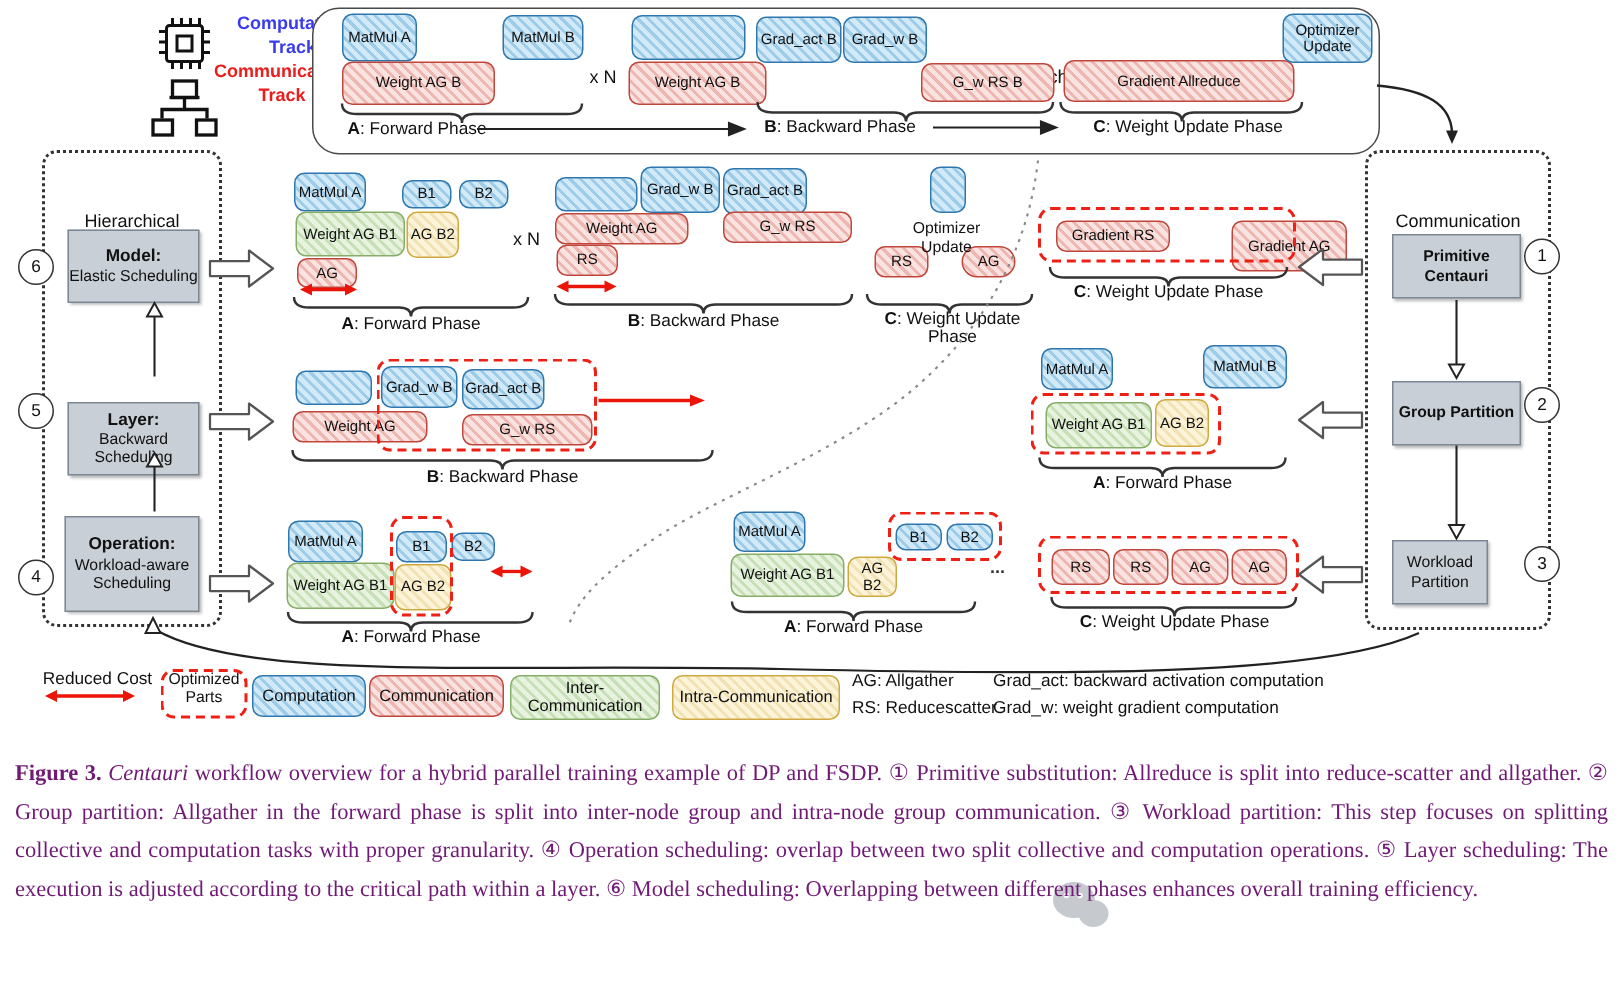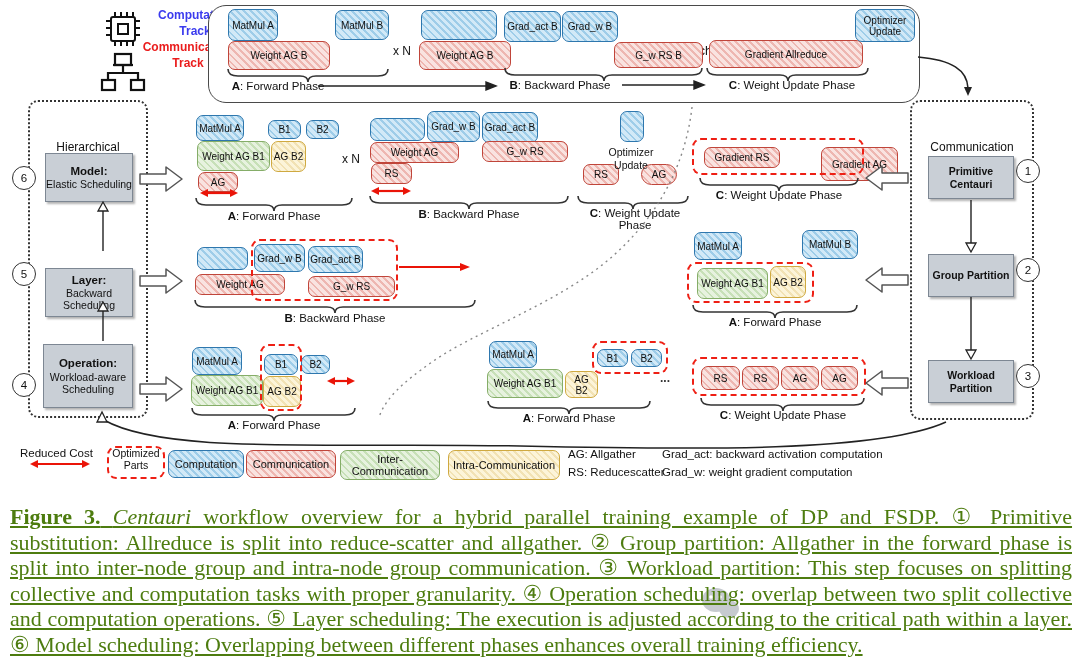--- a/index.html
+++ b/index.html
@@ -18,24 +18,24 @@
   .graybox{background:#c9cfd6;border:1.2px solid #7d8793;box-shadow:1.5px 1.5px 2px rgba(0,0,0,.3);
            display:flex;flex-direction:column;align-items:center;justify-content:center;
            font-size:10.5px;line-height:1.15;text-align:center;}
   .graybox b{font-size:11.5px;}
   .phase{font-size:11.5px;text-align:center;color:#111;}
   .phase b{font-weight:bold;}
   .sectitle{font-size:12px;text-align:center;line-height:1.25;color:#111;margin-top:32px;}
   .circ{width:24px;height:24px;border:1.4px solid #333;border-radius:50%;background:#fff;
         display:flex;align-items:center;justify-content:center;font-size:11.5px;z-index:4;}
   .track{font-size:12px;line-height:1.3;text-align:center;font-weight:bold;}
-  .leg{font-size:11px;line-height:1.15;}
+  .leg{font-size:11px;line-height:1.15;text-align:center;}
   .defs{font-size:11.5px;line-height:1.55;white-space:nowrap;}
   .caption{position:absolute;left:10px;top:504px;width:1062px;text-align:justify;
-           font-family:"Liberation Serif",serif;font-size:22px;line-height:25.6px;color:#4d7c0f;z-index:5;text-decoration:underline;}
+           font-family:"Liberation Serif",serif;font-size:15px;line-height:25.6px;color:#701a75;z-index:5;}
   .wm{position:absolute;color:#b3b9bf;opacity:.75;font-size:26px;z-index:1;display:flex;align-items:center;gap:6px;}
   svg.overlay{position:absolute;left:0;top:0;z-index:4;pointer-events:none;}
   .nowrap{white-space:nowrap;}
 </style>
 </head>
 <body>
 
 <div id="canvas">
 
   <div class="abs" style="left:103px;top:9px;width:40px;height:40px">
@@ -95,21 +95,21 @@
     <b>Operation:</b>
       <span>Workload-aware Scheduling</span>
     </div>
 
   <div class="abs dotbox" style="left:910px;top:100px;width:124px;height:320px"></div>
   <div class="abs sectitle" style="left:917px;top:108px;width:110px">Communication Partition</div>
   <div class="abs graybox" style="left:928px;top:156px;width:86px;height:43px;font-weight:bold">Primitive Centauri</div>
   <div class="abs circ" style="left:1016px;top:159px">1</div>
   <div class="abs graybox" style="left:928px;top:254px;width:86px;height:43px;font-weight:bold">Group Partition</div>
   <div class="abs circ" style="left:1016px;top:258px">2</div>
-  <div class="abs graybox" style="left:928px;top:360px;width:86px;height:43px;font-weight:bold">Workload Partition</div>
+  <div class="abs graybox" style="left:928px;top:360px;width:64px;height:43px;font-weight:normal">Workload Partition</div>
   <div class="abs circ" style="left:1016px;top:364px">3</div>
 
   <div class="abs bx b-blue" style="left:196px;top:115px;width:48px;height:26px">MatMul A</div>
   <div class="abs bx b-blue" style="left:268px;top:120px;width:33px;height:19px">B1</div>
   <div class="abs bx b-blue" style="left:306px;top:120px;width:33px;height:19px">B2</div>
   <div class="abs bx b-green" style="left:197px;top:141px;width:73px;height:30px">Weight AG B1</div>
   <div class="abs bx b-yellow" style="left:271px;top:141px;width:35px;height:31px">AG B2</div>
   <div class="abs bx b-red" style="left:198px;top:172px;width:40px;height:20px">AG</div>
   <div class="abs nowrap" style="left:342px;top:152px;font-size:12px">x N</div>
   <div class="abs phase" style="left:194px;top:210px;width:160px"><b>A</b><span>: Forward Phase</span></div>

